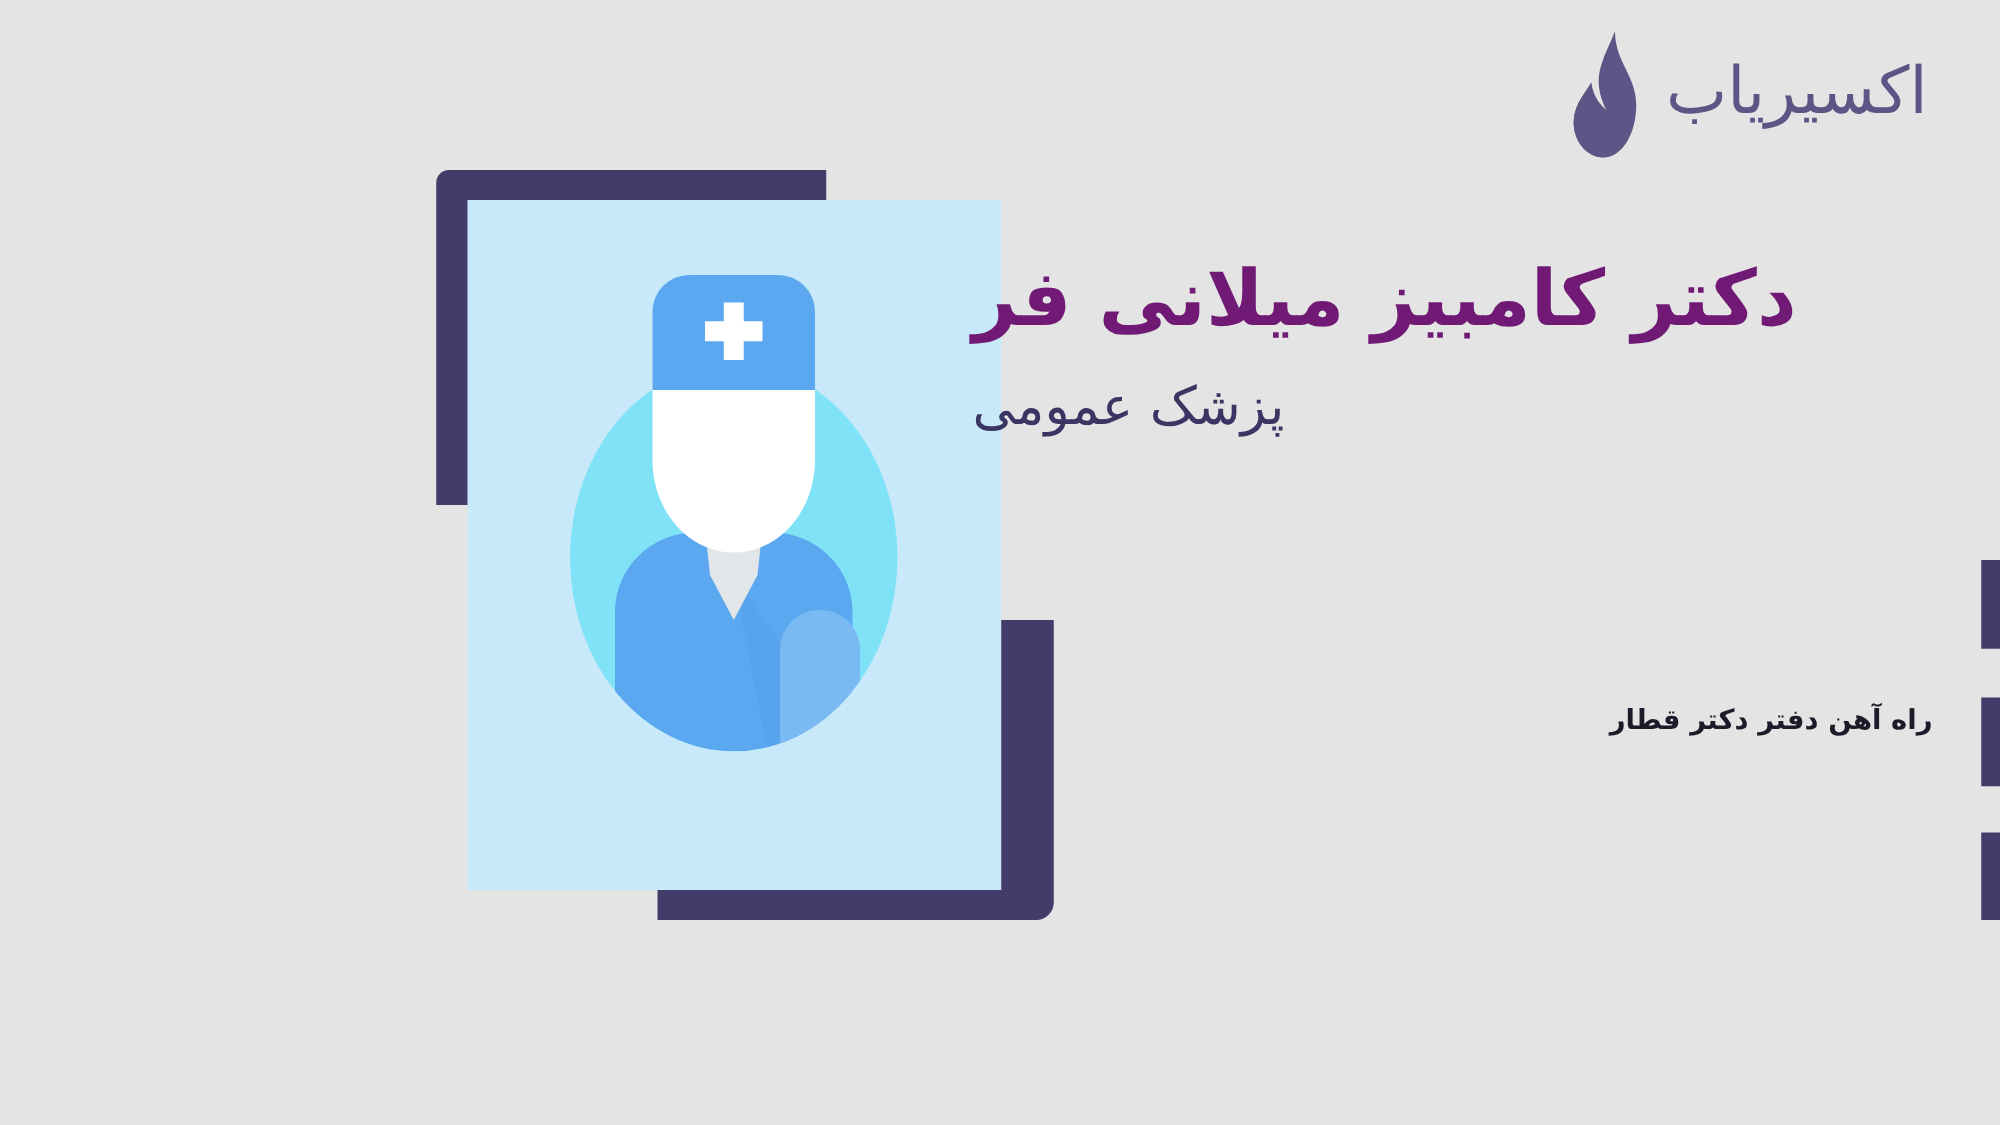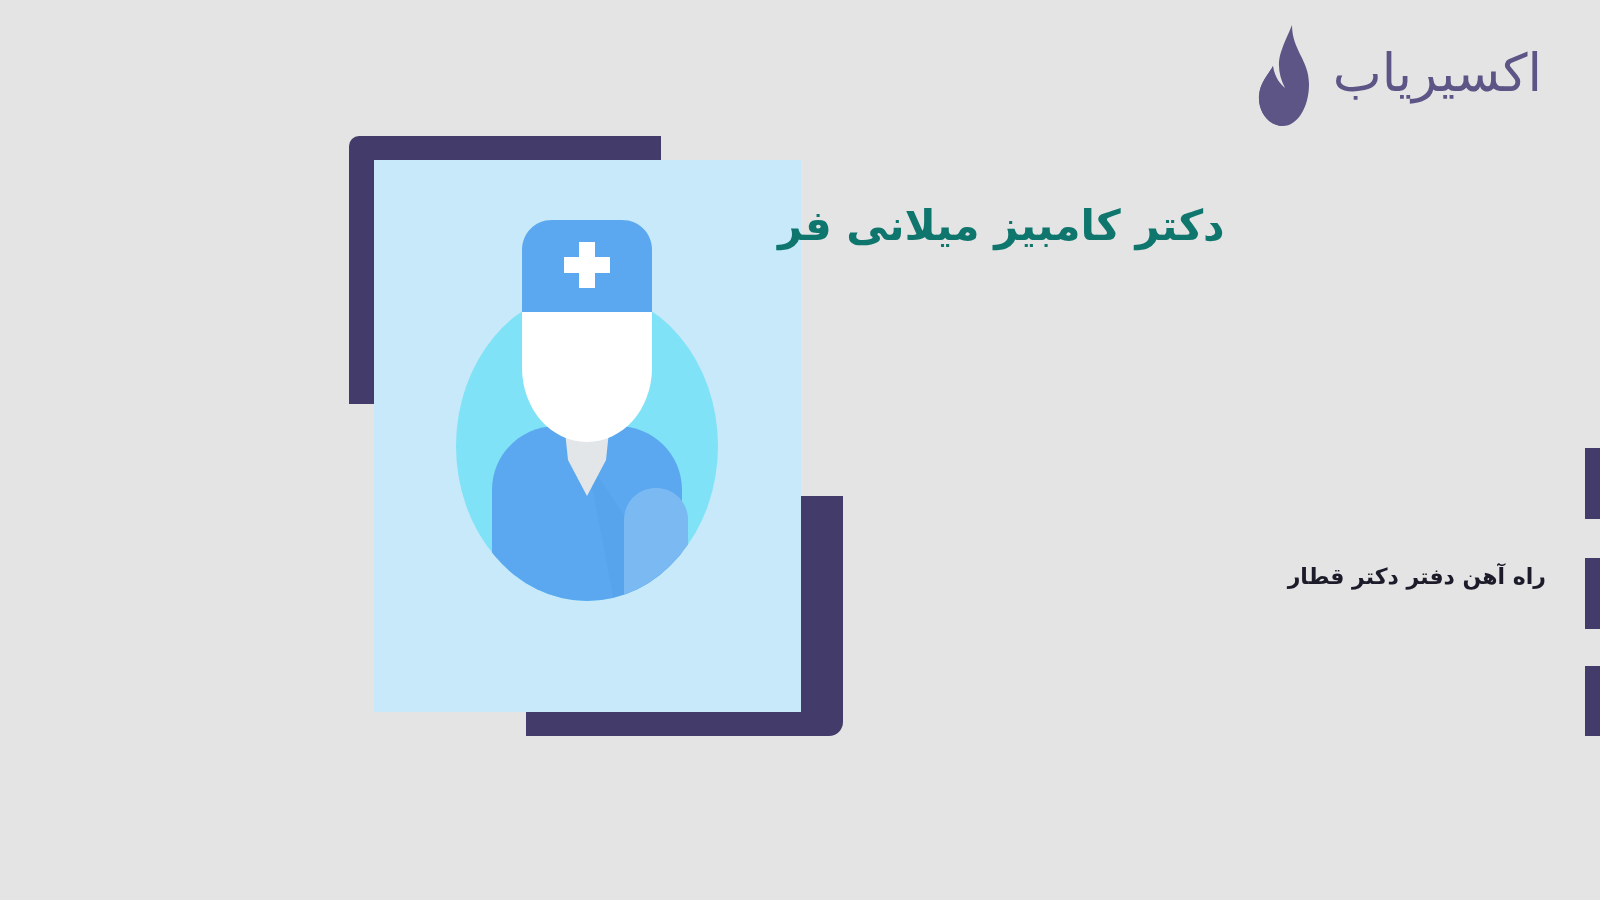--- a/index.html
+++ b/index.html
@@ -99,23 +99,23 @@
   
   .info {
     position: absolute;
     right: 62px;
     top: 200px;
     width: 760px;
     text-align: left;
     direction: rtl;
   }
   .doctor-name {
-    font-size: 42px;
+    font-size: 62px;
     font-weight: bold;
-    color: #0f766e;
+    color: #701a75;
     line-height: 1.25;
     margin: 0;
     white-space: nowrap;
     text-align: left;
   }
   .doctor-specialty {
     font-size: 42px;
     font-weight: 400;
     color: #3b3563;
     line-height: 1.4;
@@ -198,20 +198,21 @@
 
           <rect x="205" y="82" width="16" height="46" fill="#ffffff"></rect>
           <rect x="190" y="97" width="46" height="16" fill="#ffffff"></rect>
         </svg>
       </span>
     </div>
   </div>
 
   <div class="info">
     <h1 class="doctor-name">دکتر کامبیز میلانی فر</h1>
+    <div class="doctor-specialty">پزشک عمومی</div>
   </div>
 
   <div class="bar bar-1"></div>
   <div class="bar bar-2"></div>
   <div class="bar bar-3"></div>
 
   <div class="location">راه آهن دفتر دکتر قطار</div>
 
 </div>
 

